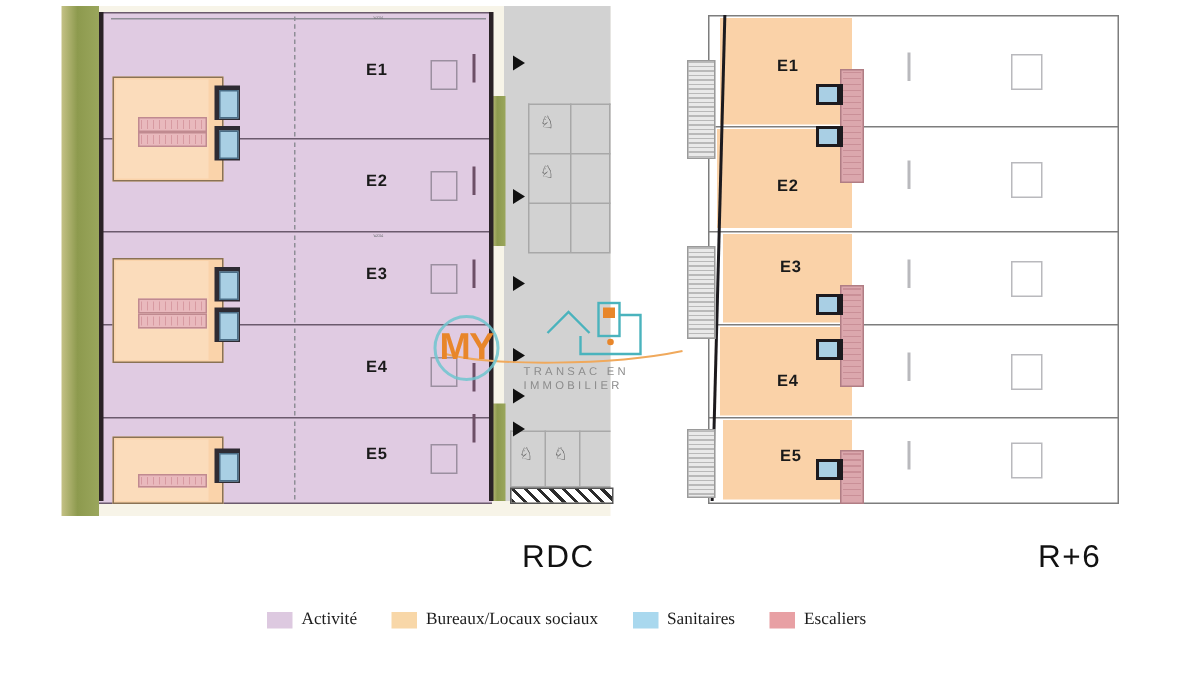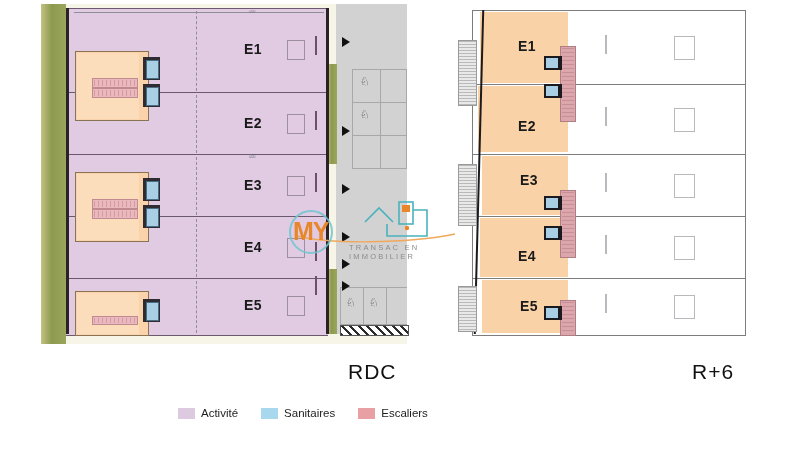--- a/index.html
+++ b/index.html
@@ -6,21 +6,21 @@
   body{
     width:800px;height:450px;background:#ffffff;
     font-family:"Liberation Sans", sans-serif;
     overflow:hidden;position:relative;
   }
   .stage{position:absolute;inset:0;}
 
   
   .abs{position:absolute;}
   .unit-label{
-    font-size:14px;font-weight:bold;color:#1a1a1a;
+    font-size:11px;font-weight:bold;color:#1a1a1a;
     letter-spacing:.5px;
   }
   .sym-square{border:1.4px solid #9b8fa0;background:transparent;}
   .sym-cross{border:1.4px solid #6d4f66;position:relative;background:transparent;}
   .sym-cross:before,.sym-cross:after{
     content:"";position:absolute;left:0;top:0;width:100%;height:100%;
   }
   .sym-cross:before{background:linear-gradient(to top right,transparent calc(50% - .7px),#6d4f66 50%,transparent calc(50% + .7px));}
   .sym-cross:after{background:linear-gradient(to bottom right,transparent calc(50% - .7px),#6d4f66 50%,transparent calc(50% + .7px));}
 
@@ -71,21 +71,21 @@
     background:repeating-linear-gradient(to bottom,#c98f97 0 1px,transparent 1px 4px);}
   .r1-wall{position:absolute;background:#1c1a1e;}
   .r1-hatchstrip{position:absolute;background:#e9e9e9;
     background-image:repeating-linear-gradient(to bottom,#b9b9b9 0 1px,transparent 1px 3px);
     border:1px solid #9a9a9a;}
 
   
   .floor-cap{position:absolute;font-size:21px;color:#111;letter-spacing:1px;}
 
   
-  #legend{position:absolute;left:178px;top:407px;display:flex;align-items:flex-start;gap:9px;}
+  #legend{position:absolute;left:178px;top:407px;display:flex;align-items:flex-start;gap:9px;font-family:Liberation Serif, serif;}
   .lg-item{display:flex;align-items:center;gap:6px;}
   .lg-sw{width:17px;height:11px;display:block;}
   .lg-tx{font-size:11.5px;color:#1d1d1d;}
 
   
   #watermark{position:absolute;left:287px;top:196px;width:190px;height:62px;
              pointer-events:none;}
   .wm-my{position:absolute;left:6px;top:21px;font-size:25px;font-weight:bold;
          color:#e8862a;letter-spacing:-1px;}
   .wm-circ{position:absolute;left:2px;top:14px;width:40px;height:40px;
@@ -288,20 +288,24 @@
 
   <div class="floor-cap" style="left:348px;top:360px;">RDC</div>
   <div class="floor-cap" style="left:692px;top:360px;">R+6</div>
 
   <div id="legend">
     <div class="lg-item">
       <span class="lg-sw" style="background:#ddc9e0;"></span>
       <span class="lg-tx">Activité</span>
     </div>
     <div class="lg-item" style="margin-left:14px;">
+      <span class="lg-sw" style="background:#f8d7a8;"></span>
+      <span class="lg-tx">Bureaux/Locaux sociaux</span>
+    </div>
+    <div class="lg-item" style="margin-left:14px;">
       <span class="lg-sw" style="background:#a9d8ee;"></span>
       <span class="lg-tx">Sanitaires</span>
     </div>
     <div class="lg-item" style="margin-left:14px;">
       <span class="lg-sw" style="background:#e8a0a4;"></span>
       <span class="lg-tx">Escaliers</span>
     </div>
   </div>
 
 </div>

